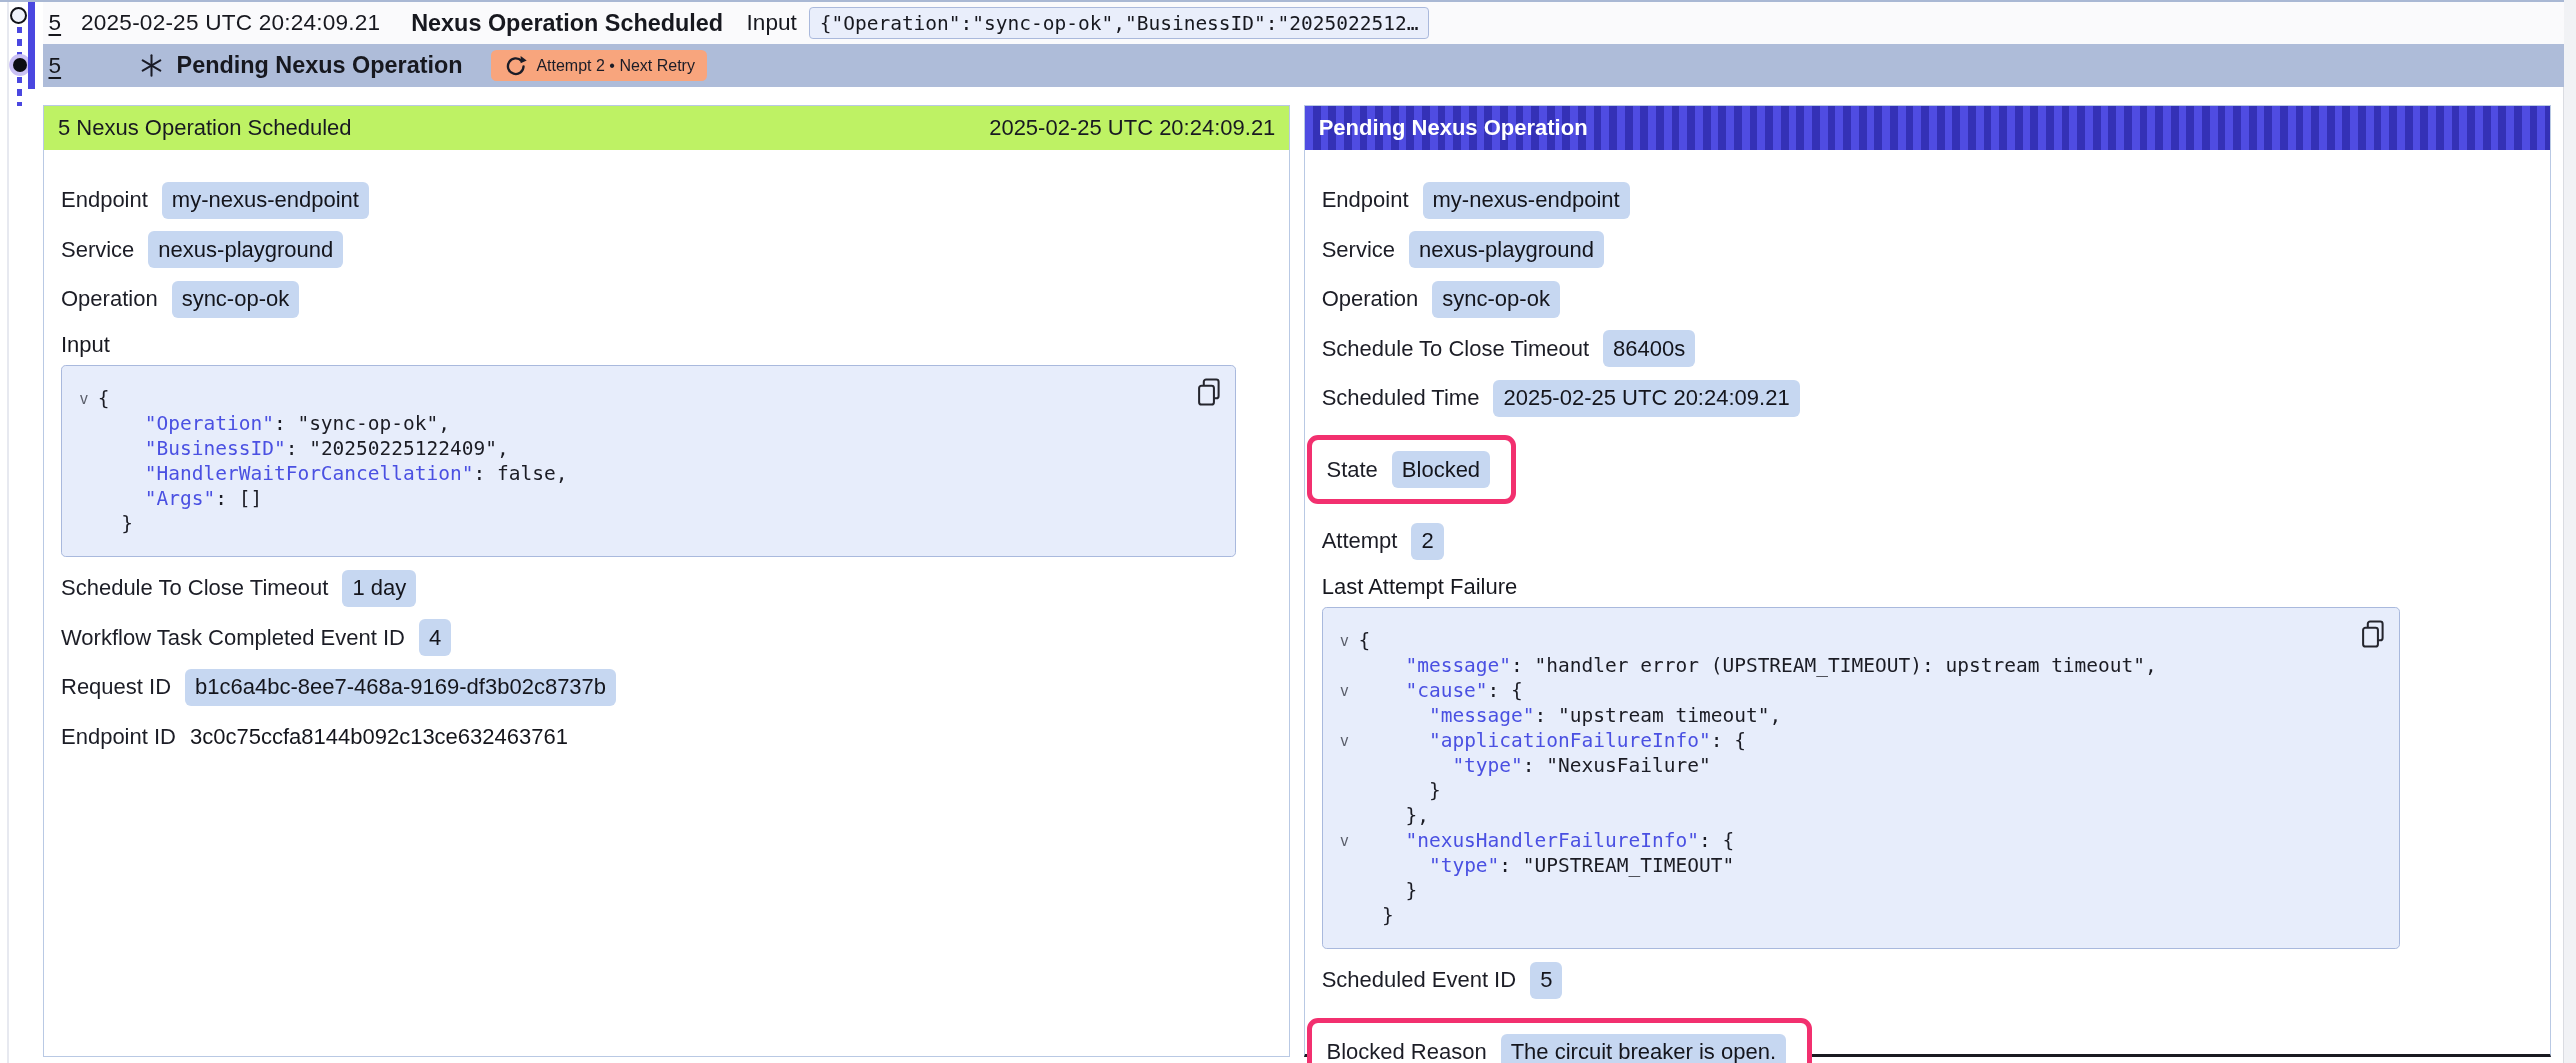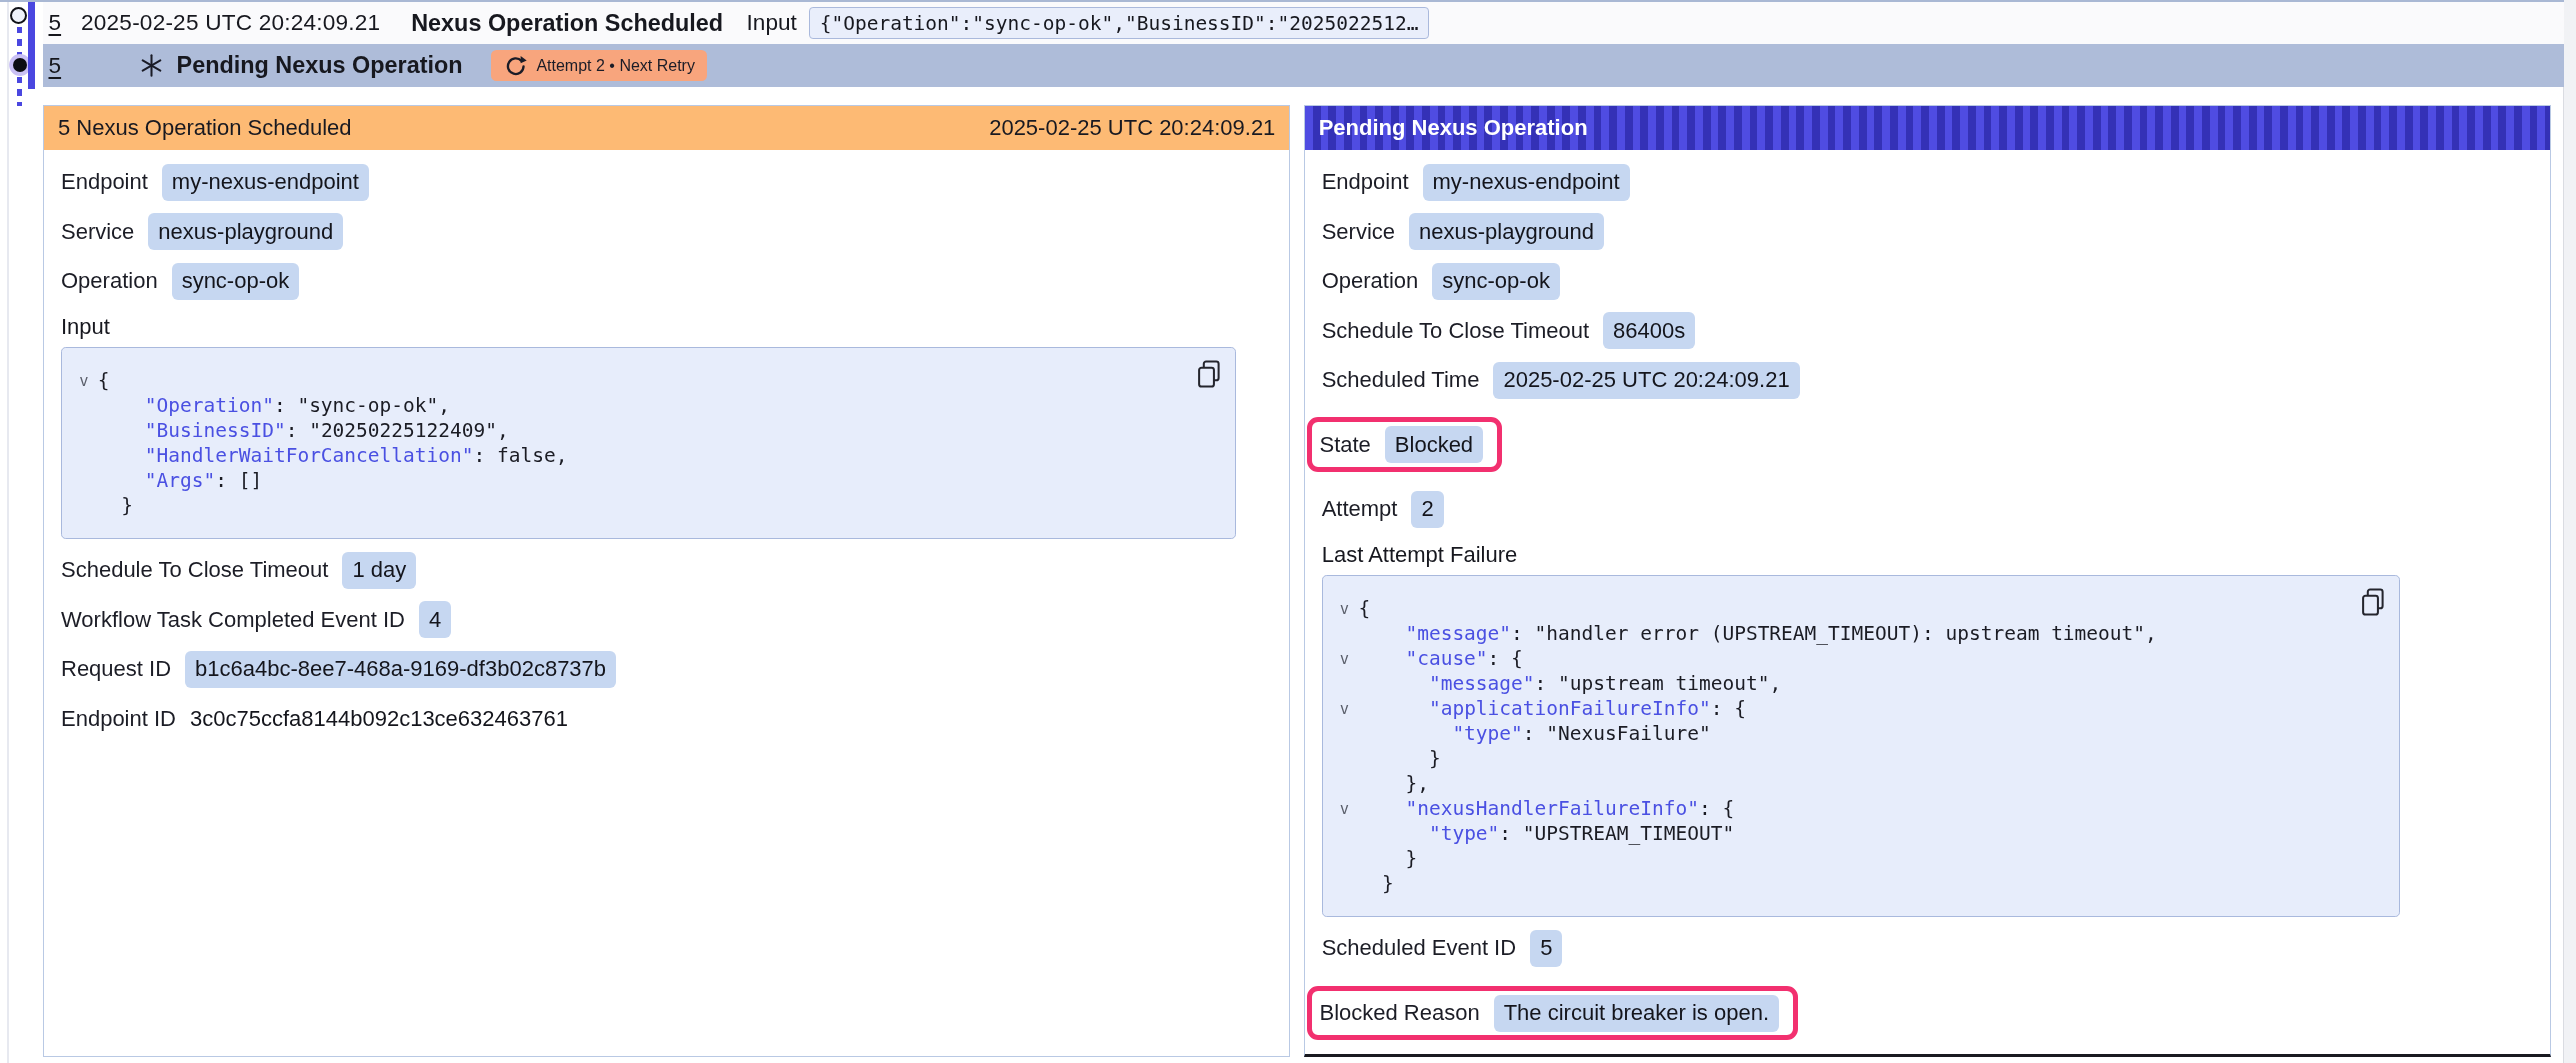--- a/index.html
+++ b/index.html
@@ -38,25 +38,25 @@
   .asterisk-wrap{margin-left:78px;display:flex;align-items:center;}
   #row2 .ev-title{margin-left:12.5px;}
   .retry-badge{margin-left:28px;display:flex;align-items:center;gap:9.4px;
     background:#f8a57d;border-radius:5.5px;padding:3.9px 12.5px;font-size:16px;color:#1b1c27;cursor:pointer;}
   
   #cards{position:absolute;left:43px;top:105px;width:2508px;height:952px;display:flex;gap:13.3px;align-items:stretch;}
   .card{flex:1;display:flex;flex-direction:column;border:1.6px solid #b9c9e4;box-sizing:border-box;background:#fff;}
   #card-right{border-bottom:3.9px solid #191a20;}
   .card-header{height:44px;flex:0 0 44px;display:flex;align-items:center;
     justify-content:space-between;padding:0 14px;font-size:22px;}
-  #card-left .card-header{background:#fdba74;color:#181921;}
+  #card-left .card-header{background:#bef264;color:#181921;}
   #card-right .card-header{
     background:repeating-linear-gradient(90deg,#4f4ce2 0 7.8px,#3431b6 7.8px 15.6px);
     color:#ffffff;font-weight:700;}
-  .card-body{flex:1;padding:1px 17px 0 17px;overflow:visible;}
+  .card-body{flex:1;padding:19px 17px 0 17px;overflow:visible;}
   
   .field{display:flex;align-items:center;margin:12.5px 0;font-size:22px;}
   .field-label{margin-right:14px;color:#1c1d26;}
   .chip{background:#c6d7f1;border-radius:6px;padding:5.5px 10px;color:#14151c;}
   .value-link{text-underline-offset:3.9px;cursor:pointer;color:#14151c;padding:5.5px 0;}
   .section-label{font-size:22px;margin:14px 0 7.8px 0;}
   
   .code-block{position:relative;background:#e7edfb;border:1.6px solid #a9b9dd;border-radius:4.7px;
     padding:20px 47px 20px 7.8px;margin:3.1px 0 11px 0;
     font-family:"DejaVu Sans Mono",monospace;font-size:19.5px;line-height:25px;color:#1b1c24;}
@@ -64,21 +64,21 @@
   #right-code-block{margin-right:133px;}
   .code-line{display:flex;white-space:pre;}
   .gutter{width:28px;flex:0 0 28px;text-align:center;color:#5a5e6a;
     font-family:"Liberation Sans",sans-serif;font-size:15.6px;cursor:pointer;user-select:none;}
   .jk{color:#4a50e2;}
   .copy-btn{position:absolute;top:11px;right:12.5px;width:26.5px;height:30px;cursor:pointer;background:none;border:none;padding:0;}
   
   .annotation-box{display:inline-flex;align-items:center;background:#ffffff;
     border:5.5px solid #f2306f;border-radius:11px;padding:3.9px 14px 3.9px 7.8px;
     margin:6.2px 0 6.2px -15px;}
-  .annotation-box .field{margin:0;}
+  .annotation-box .field{margin:7px;}
 </style>
 </head>
 <body>
 
 <div id="scroll-rail"></div>
 <div id="left-hairline"></div>
 
 <div id="timeline">
   <div class="tl-dash"></div>
   <div class="tl-circle"></div>

